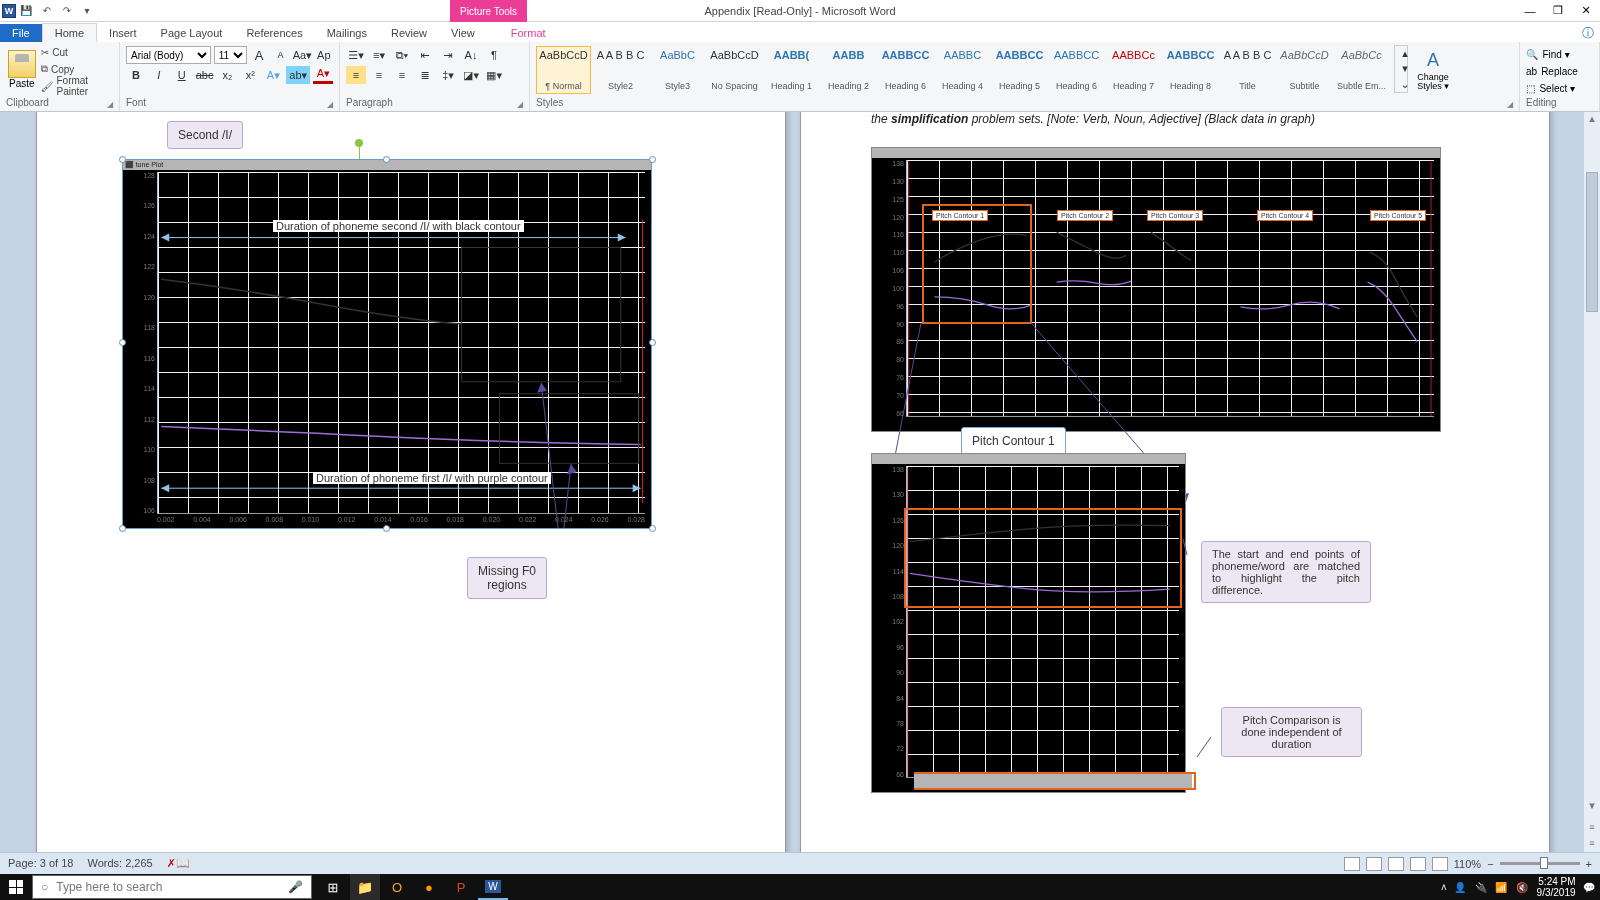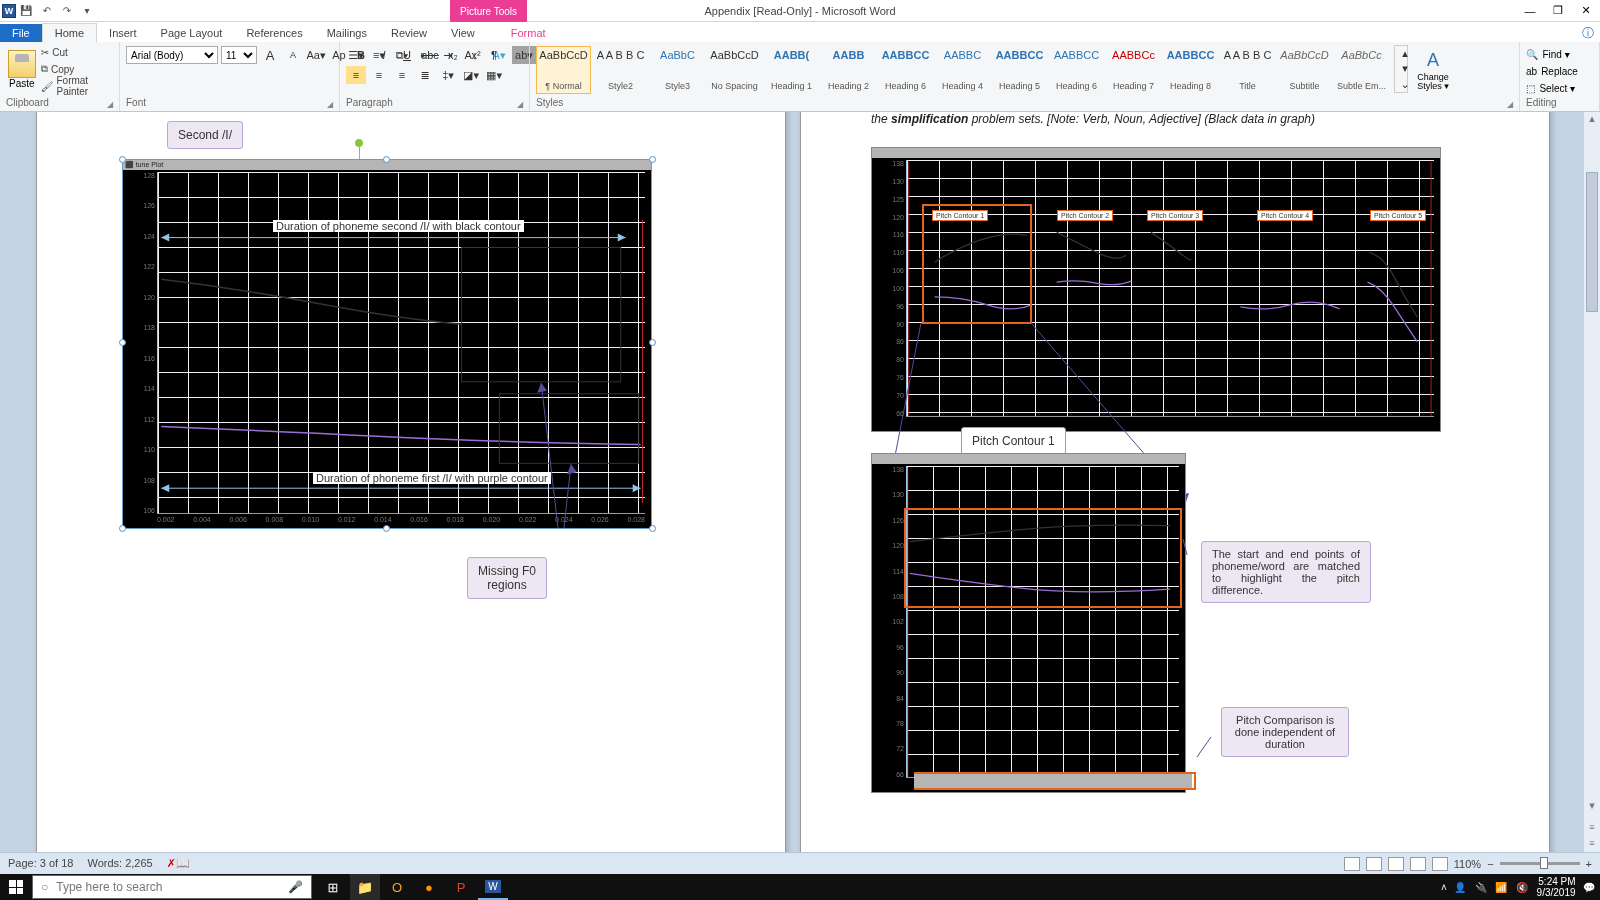--- a/index.html
+++ b/index.html
@@ -158,38 +158,38 @@
             <span>🖌</span>
             <span>Format Painter</span>
           </div>
       </div>
     </div>
     <div class="ribbon-group-label">Clipboard</div>
     <div class="dialog-launcher">◢</div>
   </div>
 
   <div class="ribbon-group" style="width:220px">
-    <div style="display:flex;flex-direction:row;gap:2px;padding-top:2px">
+    <div style="display:flex;flex-direction:column;gap:2px;padding-top:2px">
       <div class="ribbon-row">
         <select class="font-select" style="width:92px"><option>Arial (Body)</option></select>
         <select class="font-select" style="width:36px"><option>11</option></select>
         <div class="fmt-btn" style="font-size:13px">A</div>
         <div class="fmt-btn" style="font-size:9px">A</div>
         <div class="fmt-btn">Aa▾</div>
         <div class="fmt-btn">Aр</div>
       </div>
       <div class="ribbon-row">
         <div class="fmt-btn bold">B</div>
         <div class="fmt-btn italic">I</div>
         <div class="fmt-btn underline">U</div>
         <div class="fmt-btn strike">abc</div>
         <div class="fmt-btn">x₂</div>
         <div class="fmt-btn">x²</div>
         <div class="fmt-btn" style="color:#4aa3df">A▾</div>
-        <div class="fmt-btn" style="background:#a3a3a3;width:24px">ab▾</div>
+        <div class="fmt-btn" style="background:#7dd3fc;width:24px">ab▾</div>
         <div class="fmt-btn" style="color:#c00000;border-bottom:3px solid #c00000">A▾</div>
       </div>
     </div>
     <div class="ribbon-group-label">Font</div>
     <div class="dialog-launcher">◢</div>
   </div>
 
   <div class="ribbon-group" style="width:190px">
     <div class="para-block">
       <div class="ribbon-row">
@@ -474,21 +474,21 @@
         <path d="M38,88 Q90,82 150,76 T300,72" fill="none" stroke="#333" stroke-width="1.3"></path>
         <path d="M38,120 Q90,128 150,135 T300,136" fill="none" stroke="#9b6dd7" stroke-width="1.3"></path>
         <line x1="36" y1="14" x2="36" y2="325" stroke="#d42a2a" stroke-width="0.8"></line>
       </svg>
       <div class="highlight-box" style="left:32px;top:54px;width:278px;height:100px"></div>
       <div class="highlight-box" style="left:42px;top:318px;width:282px;height:18px"></div>
       <div style="position:absolute;left:42px;top:320px;width:278px;height:14px;background:#b5b5b5"></div>
     </div>
 
     <div class="callout" style="left:400px;top:434px;width:170px;text-align:justify;font-size:11px">The start and end points of phoneme/word are matched to highlight the pitch difference.</div>
-    <div class="callout" style="left:420px;top:600px;width:128px;font-size:11px">Pitch Comparison is done independent of duration</div>
+    <div class="callout" style="left:420px;top:600px;width:141px;font-size:11px">Pitch Comparison is done independent of duration</div>
 
     <svg style="position:absolute;left:0;top:0;width:700px;height:780px;pointer-events:none">
       <line x1="386" y1="448" x2="382" y2="432" stroke="#5a4a99" stroke-width="1"></line>
       <line x1="396" y1="650" x2="410" y2="630" stroke="#5a4a99" stroke-width="1"></line>
     </svg>
   </div>
 
   <div style="position:absolute;right:0;top:0;bottom:0;width:16px;background:#e7eef6">
     <div style="height:14px;text-align:center;color:#777">▴</div>
     <div style="position:absolute;top:60px;left:2px;width:12px;height:140px;background:#c2ccd8;border:1px solid #9fb0c5"></div>

